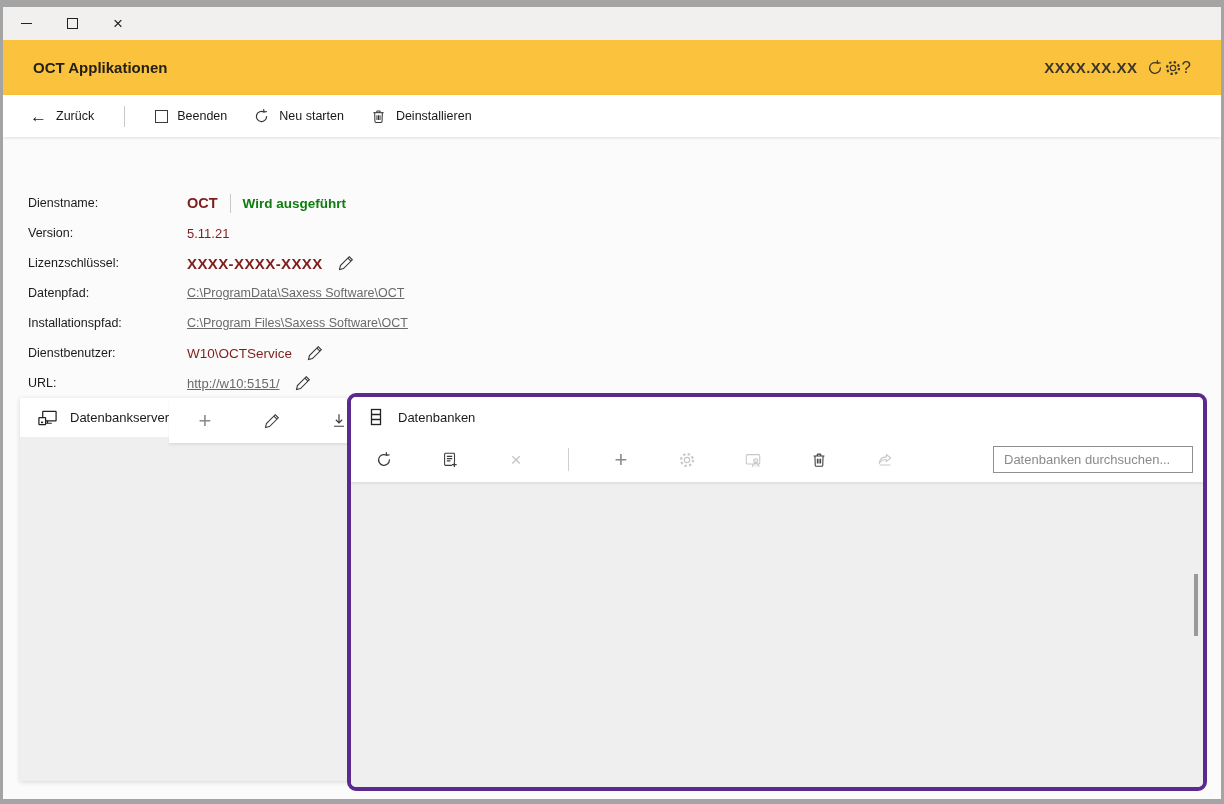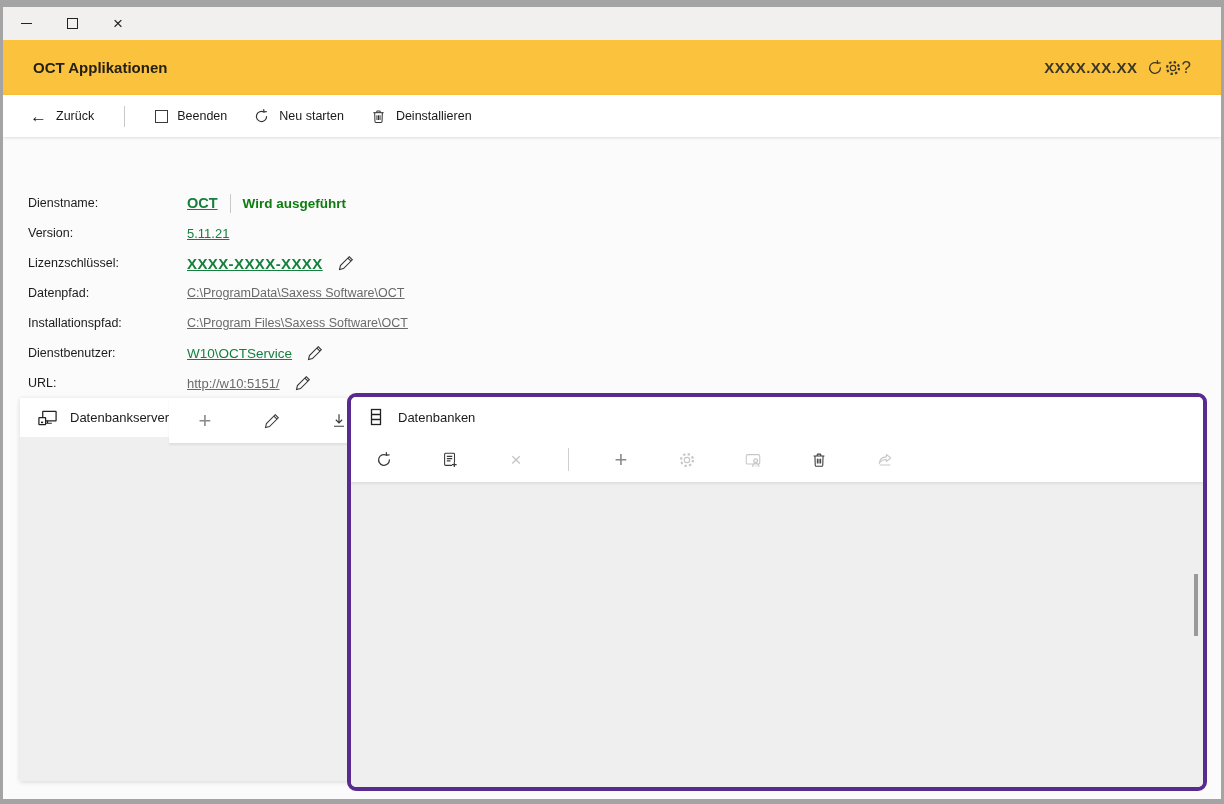--- a/index.html
+++ b/index.html
@@ -45,21 +45,21 @@
   .back-arrow{ font-size:17px; line-height:1; }
   .cmd-divider{ width:1px; height:21px; background:#c9c9c9; margin:0 30px 0 4px; }
   .stop-square{ width:13px; height:13px; border:1.3px solid #3a3a3a; display:block; }
 
   
   .content{ position:relative; height:662px; background:#fbfbfb; overflow:hidden; }
 
   .details{ position:absolute; left:25px; top:23px;margin-top:28px; }
   .drow{ display:flex; align-items:center; height:30px; }
   .dlabel{ width:159px; font-size:12.5px; color:#1b1b1b; }
-  .dval{ font-size:13px; color:#15803d;text-decoration:underline; }
+  .dval{ font-size:13px; color:#7f1d1d; }
   .dval-strong{ font-size:14.5px; font-weight:700; }
   .dval-key{ font-size:15px; font-weight:600; letter-spacing:.4px; }
   .vdiv{ width:1px; height:19px; background:#c8c8c8; margin:0 12px; }
   .status-run{ font-size:13.5px; font-weight:700; color:#0e7c0e; }
   .dlink{ font-size:12.5px; color:#6a6a6a; text-decoration:underline; }
   .pencil-btn{ margin-left:12px; width:22px; height:22px; display:flex; align-items:center; justify-content:center; color:#333; }
   .pencil-btn .ic{ width:18px; height:18px; }
 
   
   .panel-header{ height:39px; background:#fff; display:flex; align-items:center; gap:12px; padding-left:17px;
@@ -370,20 +370,21 @@
         <button class="tool-btn c-dark">
             <svg class="ic">
               <use href="#i-trash"></use>
             </svg>
           </button>
         <button class="tool-btn c-dis">
             <svg class="ic">
               <use href="#i-share"></use>
             </svg>
           </button>
+        <input class="search-box" type="text" placeholder="Datenbanken durchsuchen..." style="">
       </div>
       <div class="db-content">
         <span class="db-scroll-thumb"></span>
       </div>
     </div>
 
   </div>
 </div>
 
 </body></html>

